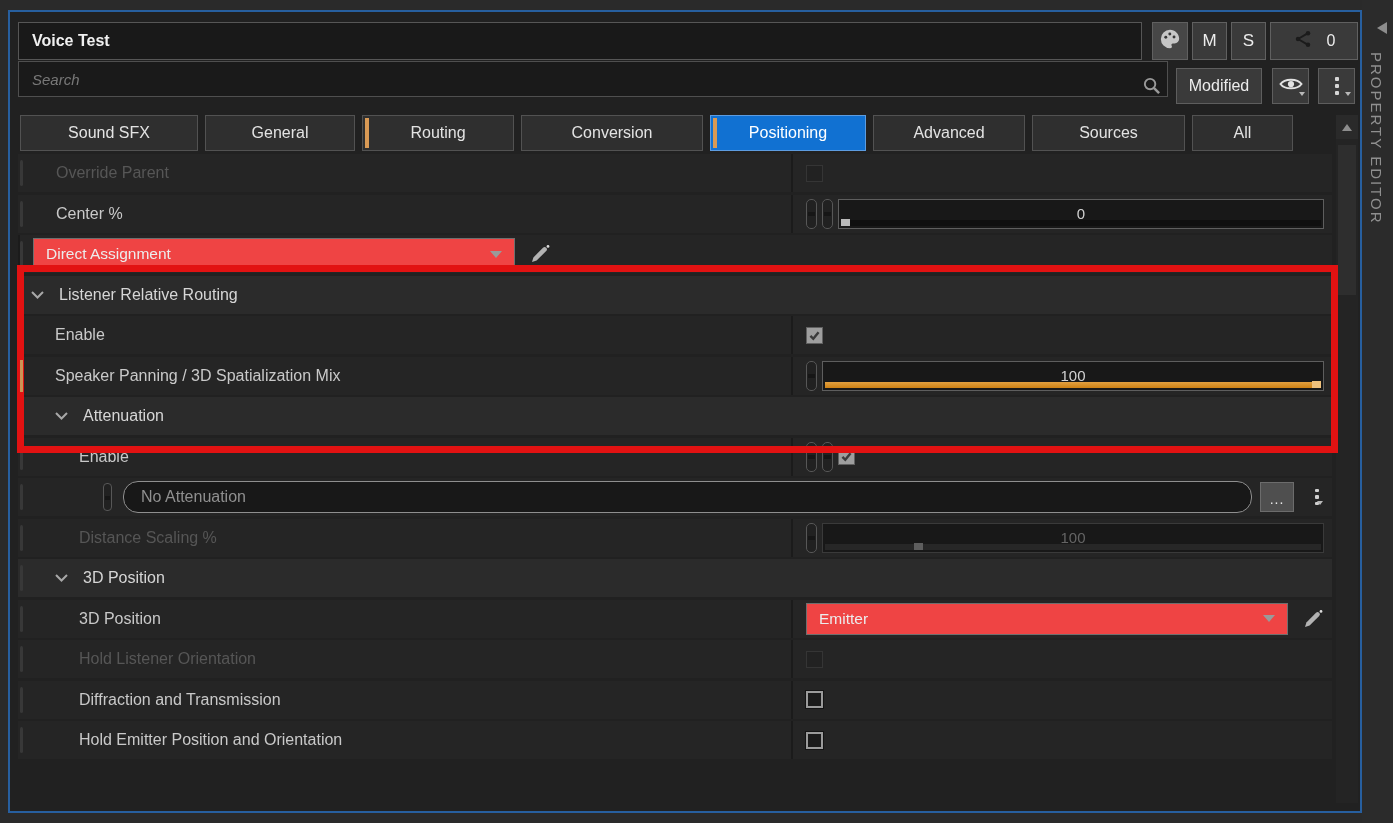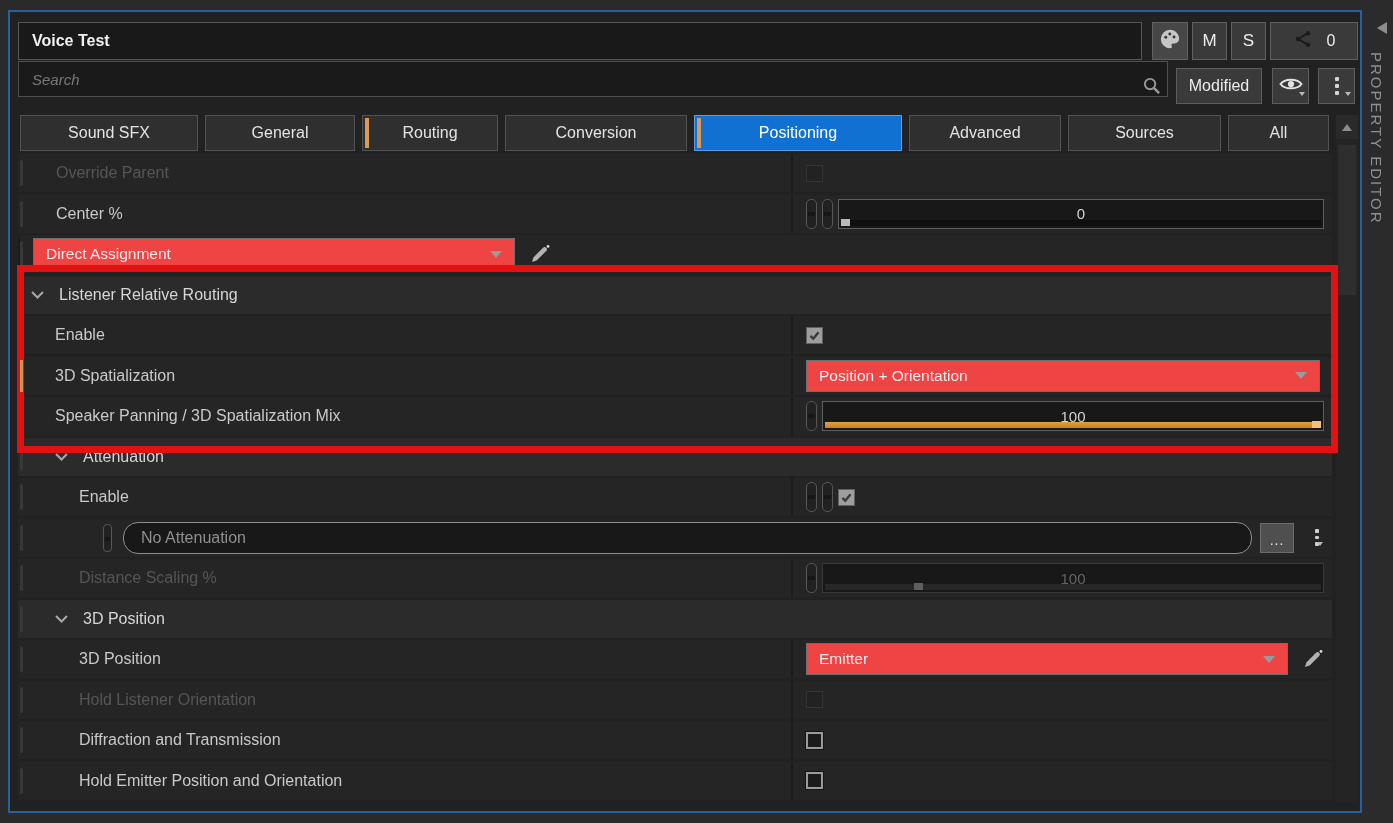--- a/index.html
+++ b/index.html
@@ -181,23 +181,23 @@
           <i></i>
           <i></i>
           <i></i>
         </span>
       <span class="mini-caret"></span>
     </div>
 
     <div class="tabs">
       <div class="tab" style="width:178px">Sound SFX</div>
       <div class="tab" style="width:150px">General</div>
-      <div class="tab modified" style="width:136px">Routing</div>
+      <div class="tab modified" style="width:152px">Routing</div>
       <div class="tab" style="width:182px">Conversion</div>
-      <div class="tab active modified" style="width:208px">Positioning</div>
+      <div class="tab active modified" style="width:156px">Positioning</div>
       <div class="tab" style="width:152px">Advanced</div>
       <div class="tab" style="width:153px">Sources</div>
       <div class="tab" style="width:101px">All</div>
     </div>
 
     <div class="vscroll">
       <div class="vs-up">
           <i></i>
         </div>
       <div class="vs-thumb"></div>
@@ -267,32 +267,20 @@
           </div>
         <div class="ctl">
           <div class="cb checked">
             <svg width="13" height="13" viewBox="0 0 16 16">
                 <path d="M3 8.5 L6.5 12 L13 4" stroke="#3b3b3b" stroke-width="3" fill="none"></path>
               </svg>
           </div>
         </div>
       </div>
 
-      <div class="prow">
-        <span class="rg"></span>
-        <div class="lbl p1b">
-            <span>3D Spatialization</span>
-          </div>
-        <div class="ctl">
-          <div class="dd" style="width:514px">
-            <span>Position + Orientation</span>
-            <span class="caret"></span>
-          </div>
-        </div>
-      </div>
 
       <div class="prow">
         <span class="rg"></span>
         <div class="lbl p1b">
             <span>Speaker Panning / 3D Spatialization Mix</span>
           </div>
         <div class="ctl">
           <div class="grip"></div>
           <div class="slider orange">
             <span class="sval">100</span>

